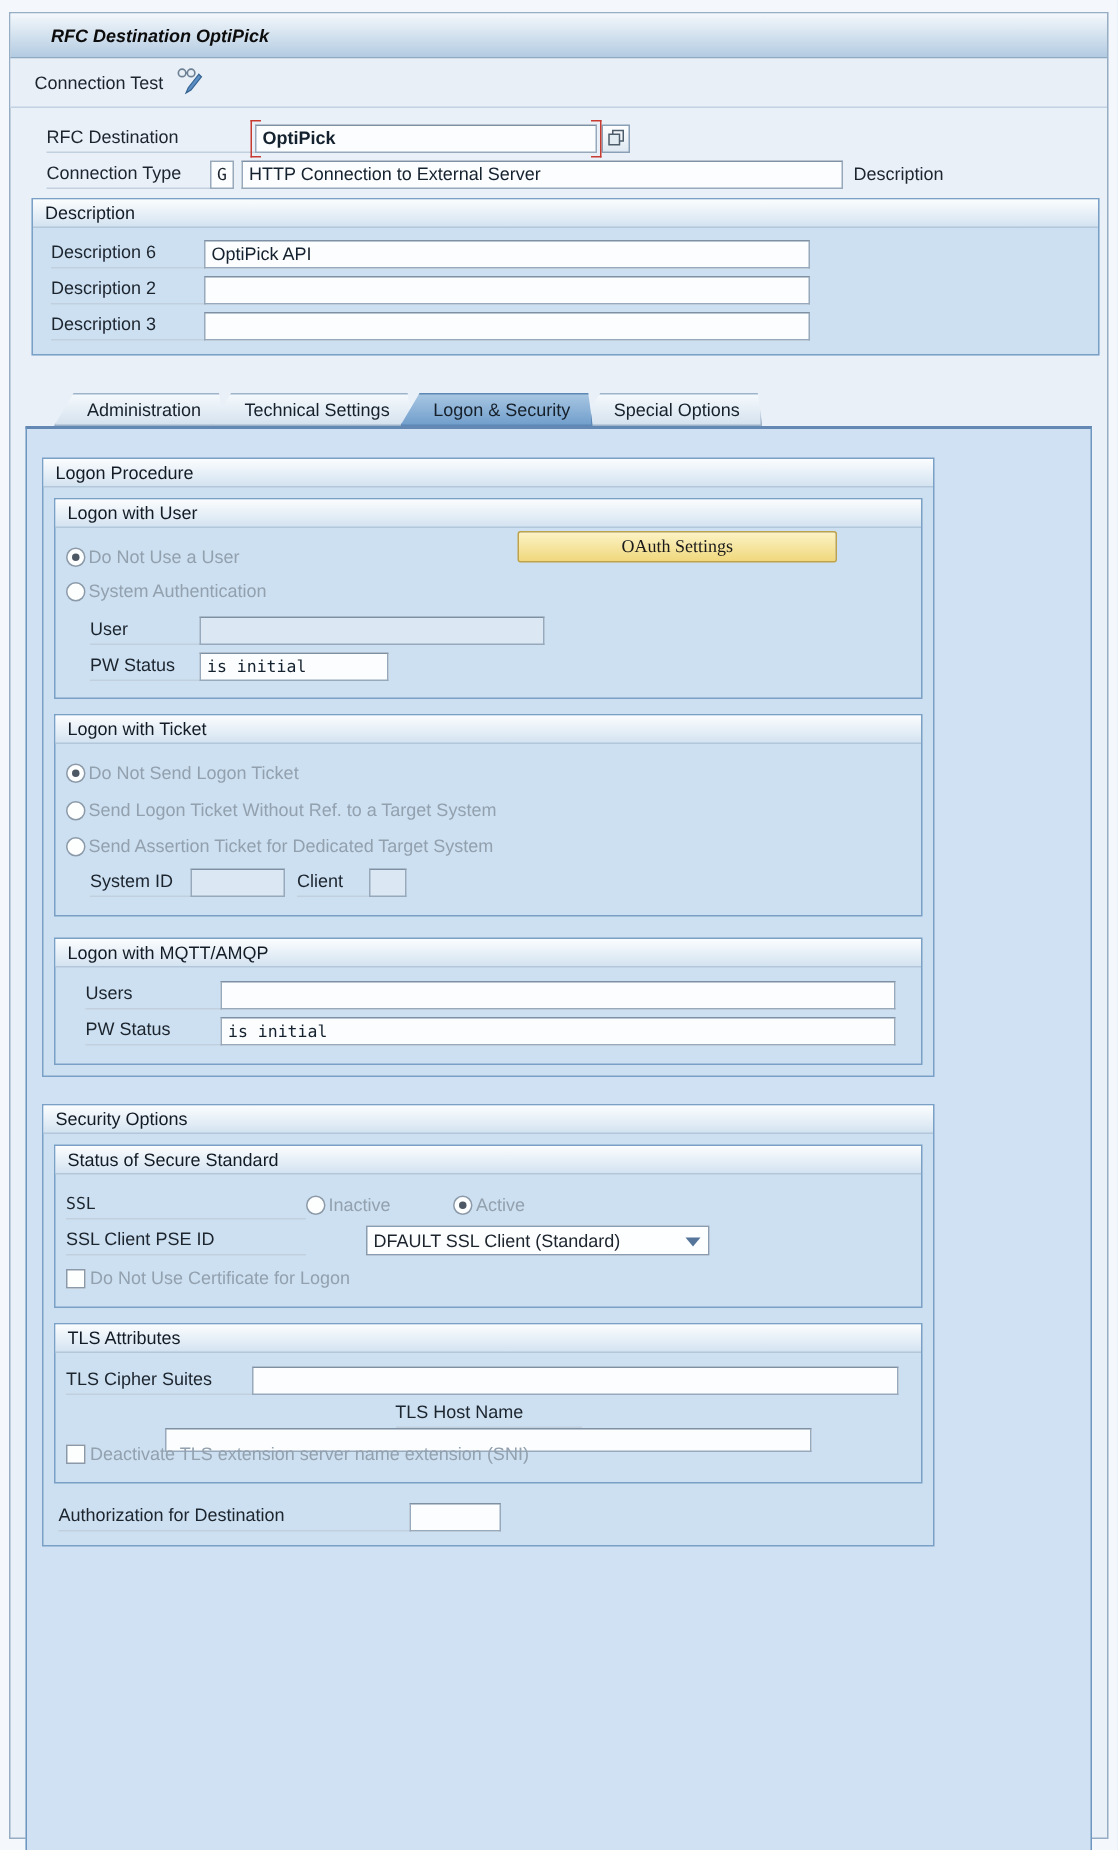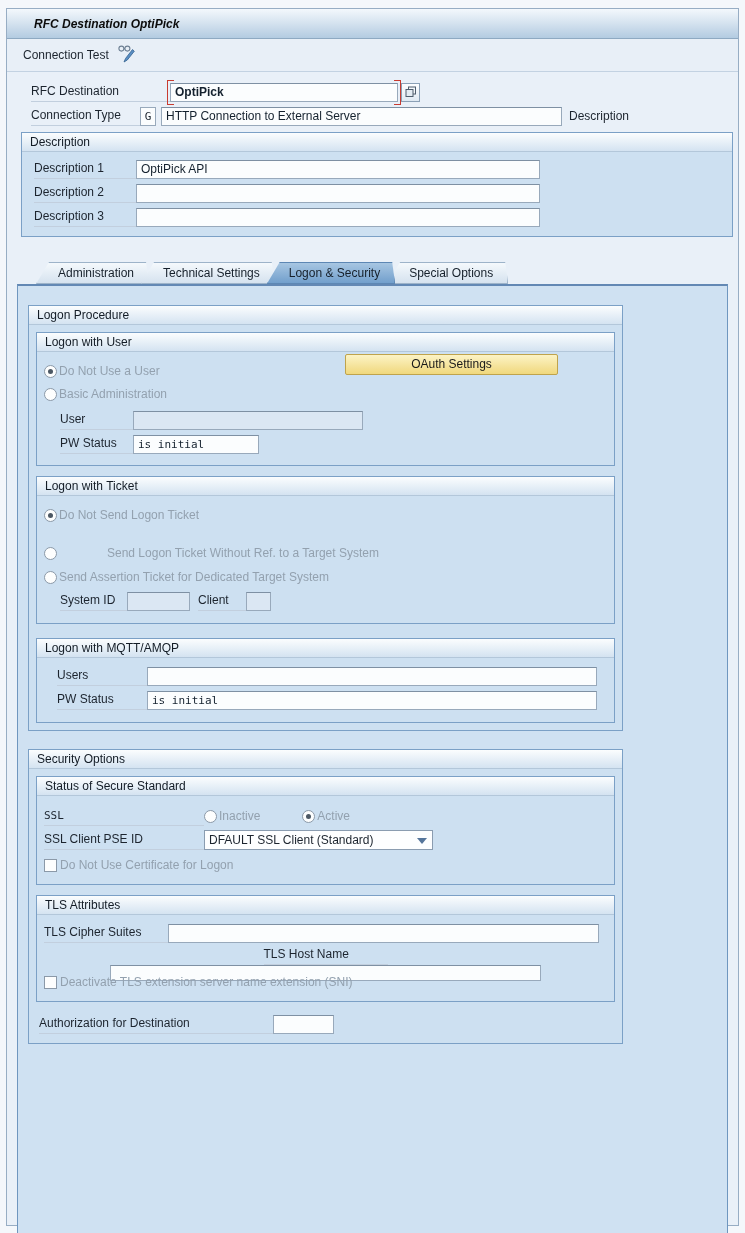--- a/index.html
+++ b/index.html
@@ -50,21 +50,21 @@
   
   .radio { width:13px; height:13px; border-radius:50%; border:1px solid #8b99a8; background:#fdfefe;
            display:inline-block; position:relative; flex:0 0 13px; margin-right:2px; }
   .radio.sel::after { content:""; position:absolute; left:3px; top:3px; width:5px; height:5px;
            border-radius:50%; background:#4c5864; }
   .cbox { width:13px; height:13px; border:1px solid #8b99a8; background:#fdfefe;
           display:inline-block; flex:0 0 13px; margin-right:3px; }
   
   .oauth { position:absolute; left:308px; top:2px; width:213px; height:21px;
            background:linear-gradient(#fcf3c5,#f0d87d); border:1px solid #bfa34c; border-radius:2px;
-           font-size:12px; color:#1a1a1a; text-align:center; line-height:19px; cursor:default; }
+           font-size:12px; color:#1a1a1a; text-align:center; line-height:19px; cursor:default;font-family:Liberation Serif, serif; }
   
   .dropdown { width:229px; height:20px; border:1px solid #8a9cb0; background:#fdfeff;
               display:flex; align-items:center; padding-left:4px; font-size:12px; position:relative; }
   .dropdown .arr { position:absolute; right:5px; top:7px; width:0; height:0;
               border-left:5px solid transparent; border-right:5px solid transparent; border-top:6px solid #55759b; } .sp10 { height:10px; } .sp14 { height:14px; } .sp18 { height:18px; }
 </style>
 </head>
 <body>
 
 <div class="window">
@@ -103,21 +103,21 @@
       <span class="typebox mono">G</span>
       <input class="tinput" style="width: 401px;" value="HTTP Connection to External Server">
       <span style="margin-left:7px;">Description</span>
     </div>
   </div>
 
   <div class="group" style="margin:5px 5px 0 14px;">
     <div class="ghead">Description</div>
     <div style="padding:6px 0 8px 12px;">
       <div class="frow">
-        <span class="flabel" style="width:102px;">Description 1</span>
+        <span class="flabel" style="width:102px;">Description 6</span>
         <input class="tinput" style="width: 404px;" value="OptiPick API">
       </div>
       <div class="frow" style="margin-top:2px;">
         <span class="flabel" style="width:102px;">Description 2</span>
         <input class="tinput" style="width: 404px;" value="">
       </div>
       <div class="frow" style="margin-top:2px;">
         <span class="flabel" style="width:102px;">Description 3</span>
         <input class="tinput" style="width: 404px;" value="">
       </div>
@@ -140,21 +140,21 @@
         <div class="group">
           <div class="ghead">Logon with User</div>
           <div style="padding:7px 7px 9px 7px; position:relative;">
             <div class="frow graytext" style="height:24px;">
               <span class="radio sel"></span>
               <span>Do Not Use a User</span>
               <div class="oauth">OAuth Settings</div>
             </div>
             <div class="frow graytext">
               <span class="radio"></span>
-              <span>Basic Administration</span>
+              <span>System Authentication</span>
             </div>
             <div class="frow" style="margin:3px 0 0 16px; height:24px;">
               <span class="flabel" style="width:73px;">User</span>
               <input class="tinput dis" style="width: 230px;" value="">
             </div>
             <div class="frow" style="margin-left:16px; height:24px;">
               <span class="flabel" style="width:73px;">PW Status</span>
               <input class="tinput mono" style="width: 126px;" readonly="" value="is initial">
             </div>
           </div>
@@ -162,21 +162,21 @@
 
         <div class="sp10"></div>
 
         <div class="group">
           <div class="ghead">Logon with Ticket</div>
           <div style="padding:8px 7px 9px 7px;">
             <div class="frow graytext">
               <span class="radio sel"></span>
               <span>Do Not Send Logon Ticket</span>
             </div>
-            <div class="frow graytext" style="margin-top:16px;gap:48px;">
+            <div class="frow graytext" style="margin-top:3px;">
               <span class="radio"></span>
               <span>Send Logon Ticket Without Ref. to a Target System</span>
             </div>
             <div class="frow graytext" style="margin-top:2px;">
               <span class="radio"></span>
               <span>Send Assertion Ticket for Dedicated Target System</span>
             </div>
             <div class="frow" style="margin-left:16px; height:26px;">
               <span class="flabel" style="width:67px;">System ID</span>
               <input class="tinput dis" style="width: 63px;" value="">
@@ -214,21 +214,21 @@
         <div class="group">
           <div class="ghead">Status of Secure Standard</div>
           <div style="padding:8px 7px 8px 7px;">
             <div class="frow" style="height:24px;">
               <span class="flabel mono" style="width:160px;">SSL</span>
               <span class="radio"></span>
               <span class="graytext">Inactive</span>
               <span class="radio sel" style="margin-left:42px;"></span>
               <span class="graytext">Active</span>
             </div>
-            <div class="frow" style="height:24px;">
+            <div class="frow" style="height:24px;gap:40px;">
               <span class="flabel" style="width:160px;">SSL Client PSE ID</span>
               <div class="dropdown">
                 <span>DFAULT SSL Client (Standard)</span>
                 <span class="arr"></span>
               </div>
             </div>
             <div class="frow graytext" style="height:22px; margin-top:2px;">
               <span class="cbox"></span>
               <span>Do Not Use Certificate for Logon</span>
             </div>

